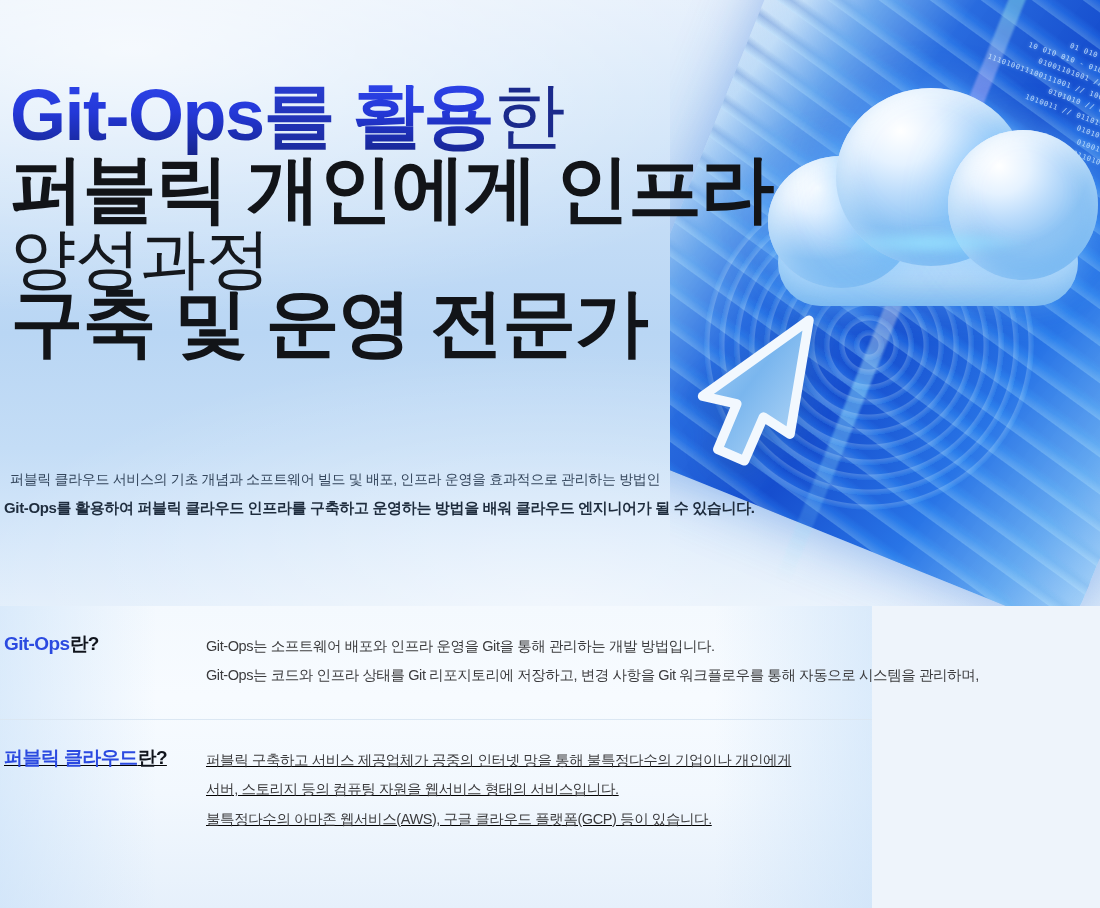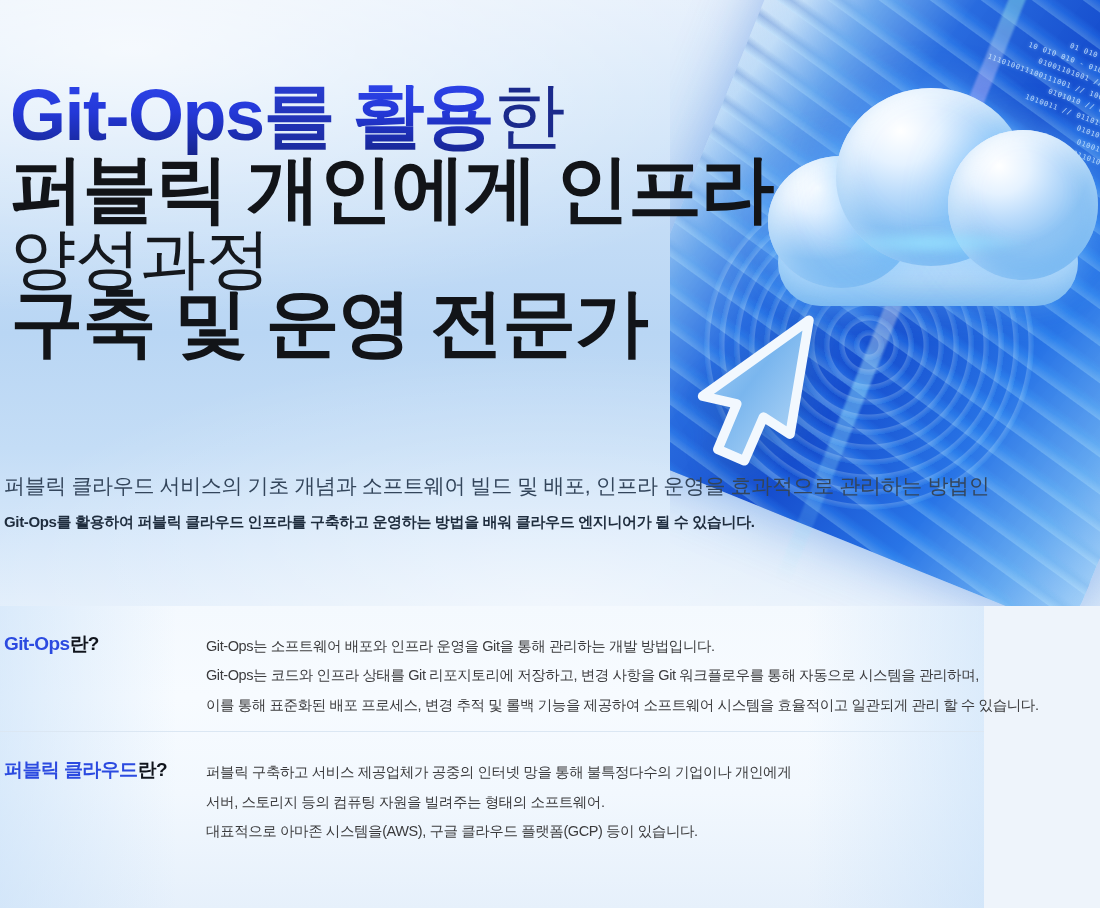--- a/index.html
+++ b/index.html
@@ -196,46 +196,46 @@
     color:#15181d;
     font-weight:300;
     letter-spacing:-1px;
     margin-top:2px;
   }
 
   .subtitle{
     position:absolute; left:4px; top:466px; z-index:5;
     line-height:1.95;
   }
-  .sub-a{ display:block; font-size:21px; color:#33455b; font-weight:400; letter-spacing:-.35px; }
+  .sub-a{ display:block; font-size:14px; color:#33455b; font-weight:400; letter-spacing:-.35px;margin-left:6px; }
   .sub-b{ display:block; font-size:15px; color:#1e2c3d; font-weight:700; letter-spacing:-.35px; }
 
   
   .info{
     position:relative;
-    width:984px; height:302px;
+    width:872px; height:302px;
     background:
       linear-gradient(180deg,#f4f9fe 0%, #f7fbff 30%, #f2f8fe 62%, #e6f0fb 100%);
   }
   .info::before{
     content:"";
     position:absolute; left:0; top:0; width:100%; height:100%;
     background:
       linear-gradient(90deg, rgba(196,222,248,.55) 0%, rgba(255,255,255,0) 18%),
       linear-gradient(270deg, rgba(196,222,248,.55) 0%, rgba(255,255,255,0) 18%);
     pointer-events:none;
   }
 
   .row{
     position:relative;
     display:flex;
     padding:26px 0 0 0;
     z-index:2;
   }
-  .row + .row{ border-top:1px solid #dbe7f3; margin-top:11px; }
+  .row + .row{ border-top:1px solid #dbe7f3; margin-top:28px;text-decoration:underline; }
 
   .row-label{
     width:206px;
     flex:0 0 206px;
     padding-left:4px;
     font-size:19px;
     font-weight:700;
     letter-spacing:-.6px;
     white-space:nowrap;
     line-height:1.3;
@@ -318,27 +318,26 @@
     </div>
   </section>
 
   <section class="info">
 
     <div class="row">
       <div class="row-label"><span class="lab-blue">Git-Ops</span><span class="lab-dark">란?</span></div>
       <div class="row-body">
         <p>Git-Ops는 소프트웨어 배포와 인프라 운영을 Git을 통해 관리하는 개발 방법입니다.</p>
         <p>Git-Ops는 코드와 인프라 상태를 Git 리포지토리에 저장하고, 변경 사항을 Git 워크플로우를 통해 자동으로 시스템을 관리하며,</p>
-        <p>이를 통해 표준화된 배포 프로세스, 변경 추적 및 롤백 기능을 제공하여 소프트웨어 시스템을 효율적이고 일관되게 관리 할 수 있습니다.</p>
       </div>
     </div>
 
     <div class="row">
       <div class="row-label"><span class="lab-blue">퍼블릭 클라우드</span><span class="lab-dark">란?</span></div>
       <div class="row-body">
         <p>퍼블릭 구축하고 서비스 제공업체가 공중의 인터넷 망을 통해 불특정다수의 기업이나 개인에게</p>
-        <p>서버, 스토리지 등의 컴퓨팅 자원을 빌려주는 형태의 소프트웨어.</p>
-        <p>대표적으로 아마존 시스템을(AWS), 구글 클라우드 플랫폼(GCP) 등이 있습니다.</p>
+        <p>서버, 스토리지 등의 컴퓨팅 자원을 웹서비스 형태의 서비스입니다.</p>
+        <p>불특정다수의 아마존 웹서비스(AWS), 구글 클라우드 플랫폼(GCP) 등이 있습니다.</p>
       </div>
     </div>
 
   </section>
 </div>
 
 </body></html>

